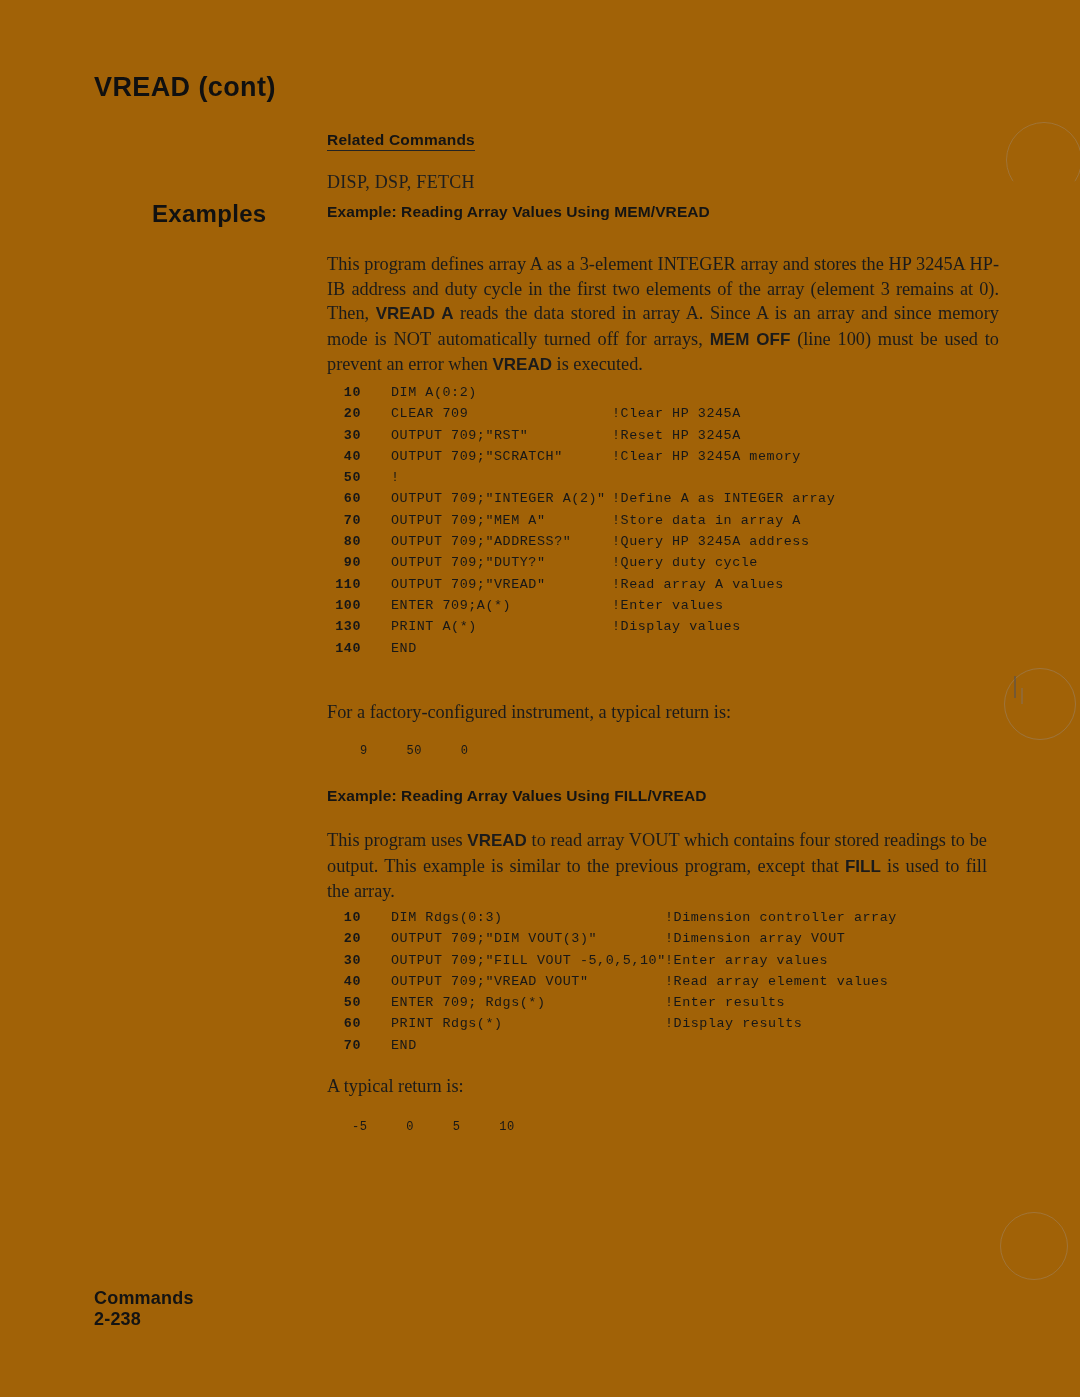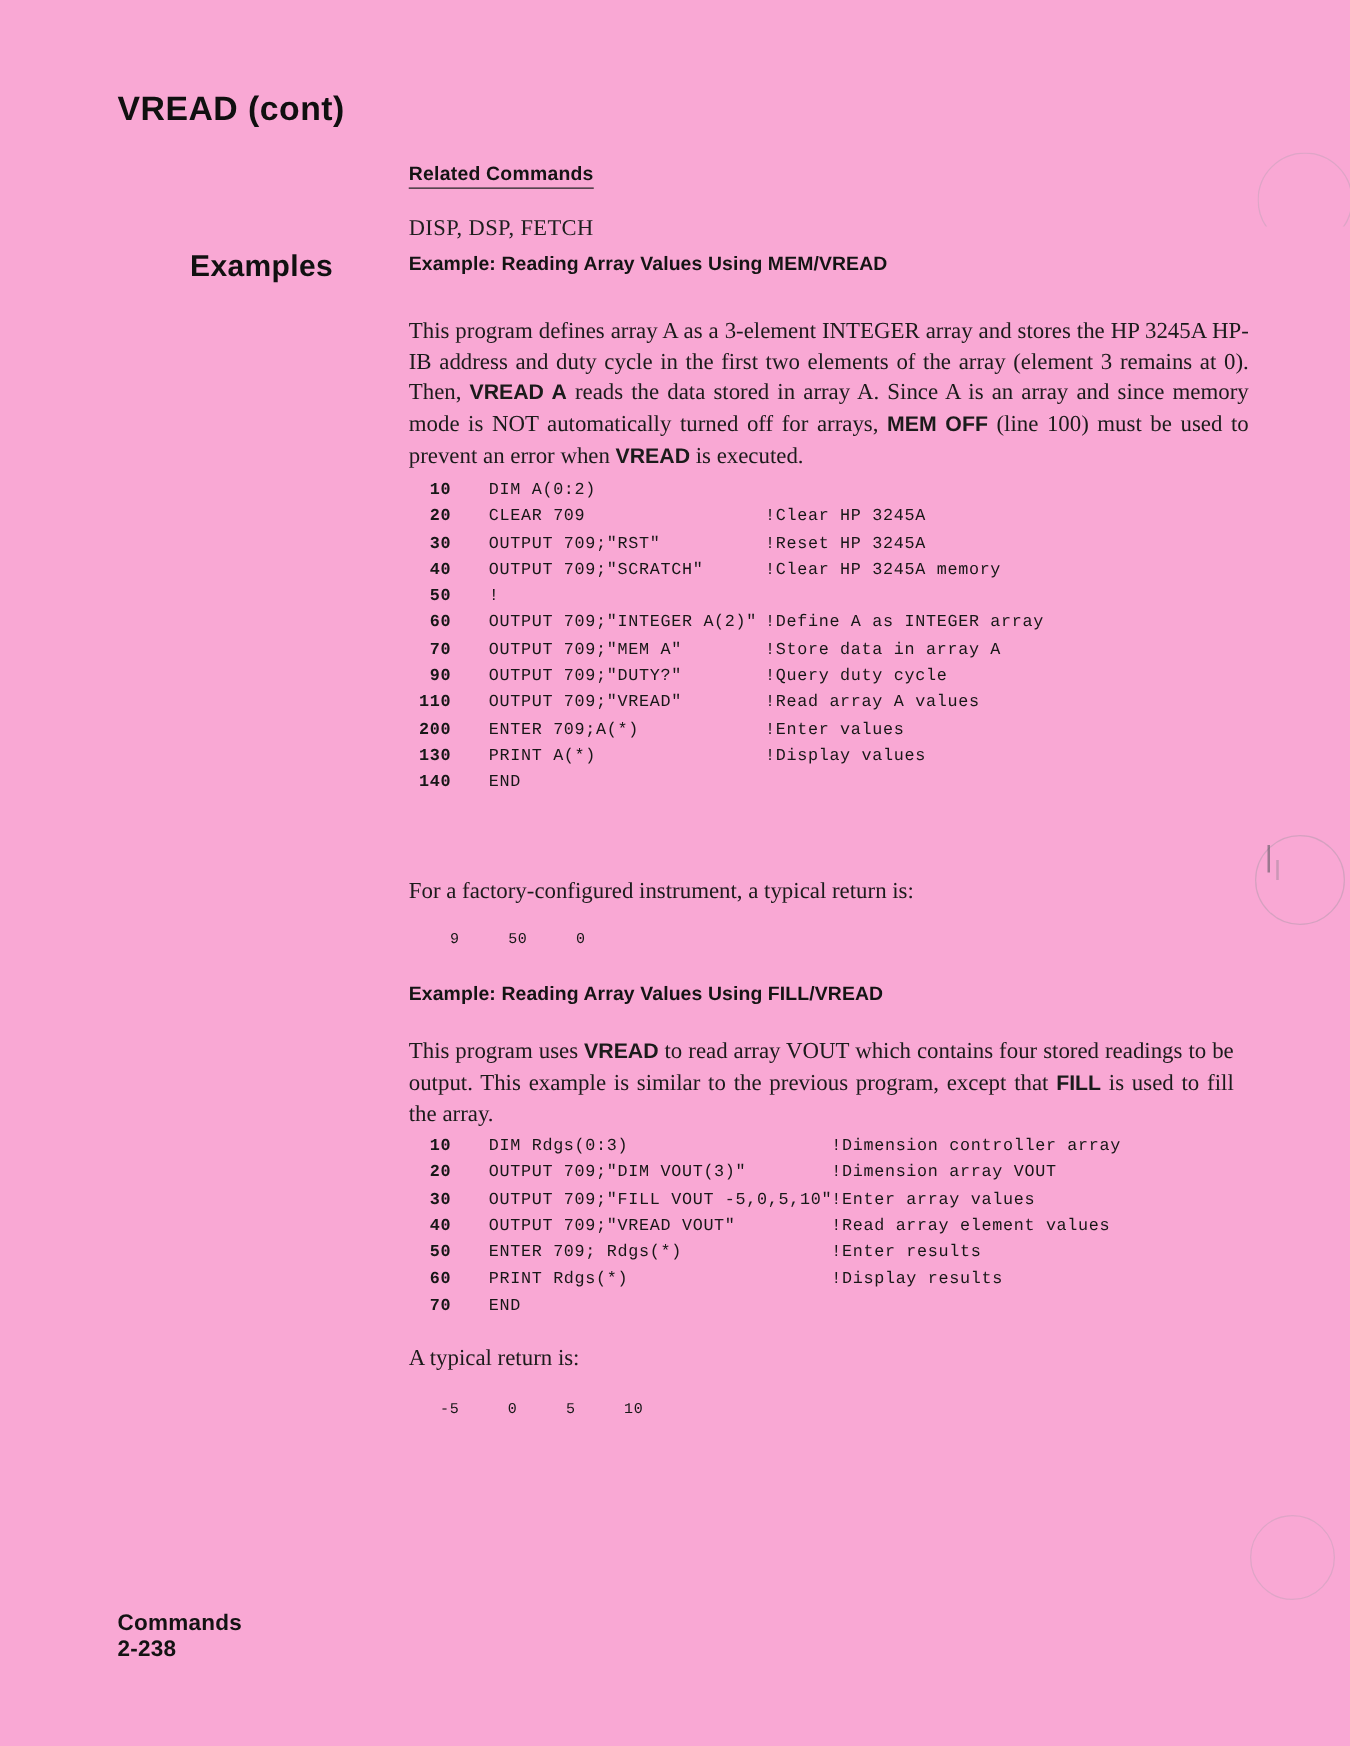--- a/index.html
+++ b/index.html
@@ -4,21 +4,21 @@
 <style>
   html, body {
     margin: 0;
     padding: 0;
     background: #ffffff;
   }
   #page {
     position: relative;
     width: 1080px;
     height: 1397px;
-    background: #f9a8d4;
+    background: #a16207;
     overflow: hidden;
     font-family: "Liberation Serif", "DejaVu Serif", serif;
     color: #1a1a1a;
   }
 
   
   .page-title {
     position: absolute;
     left: 94px;
     top: 72px;
@@ -233,31 +233,36 @@
         <span class="ln">60</span>
         <span class="stmt">OUTPUT 709;"INTEGER A(2)"</span>
         <span class="cmt">!Define A as INTEGER array</span>
       </div>
       <div class="code-row">
         <span class="ln">70</span>
         <span class="stmt">OUTPUT 709;"MEM A"</span>
         <span class="cmt">!Store data in array A</span>
       </div>
       <div class="code-row">
+        <span class="ln">80</span>
+        <span class="stmt">OUTPUT 709;"ADDRESS?"</span>
+        <span class="cmt">!Query HP 3245A address</span>
+      </div>
+      <div class="code-row">
         <span class="ln">90</span>
         <span class="stmt">OUTPUT 709;"DUTY?"</span>
         <span class="cmt">!Query duty cycle</span>
       </div>
       <div class="code-row">
         <span class="ln">110</span>
         <span class="stmt">OUTPUT 709;"VREAD"</span>
         <span class="cmt">!Read array A values</span>
       </div>
       <div class="code-row">
-        <span class="ln">200</span>
+        <span class="ln">100</span>
         <span class="stmt">ENTER 709;A(*)</span>
         <span class="cmt">!Enter values</span>
       </div>
       <div class="code-row">
         <span class="ln">130</span>
         <span class="stmt">PRINT A(*)</span>
         <span class="cmt">!Display values</span>
       </div>
       <div class="code-row">
         <span class="ln">140</span>

